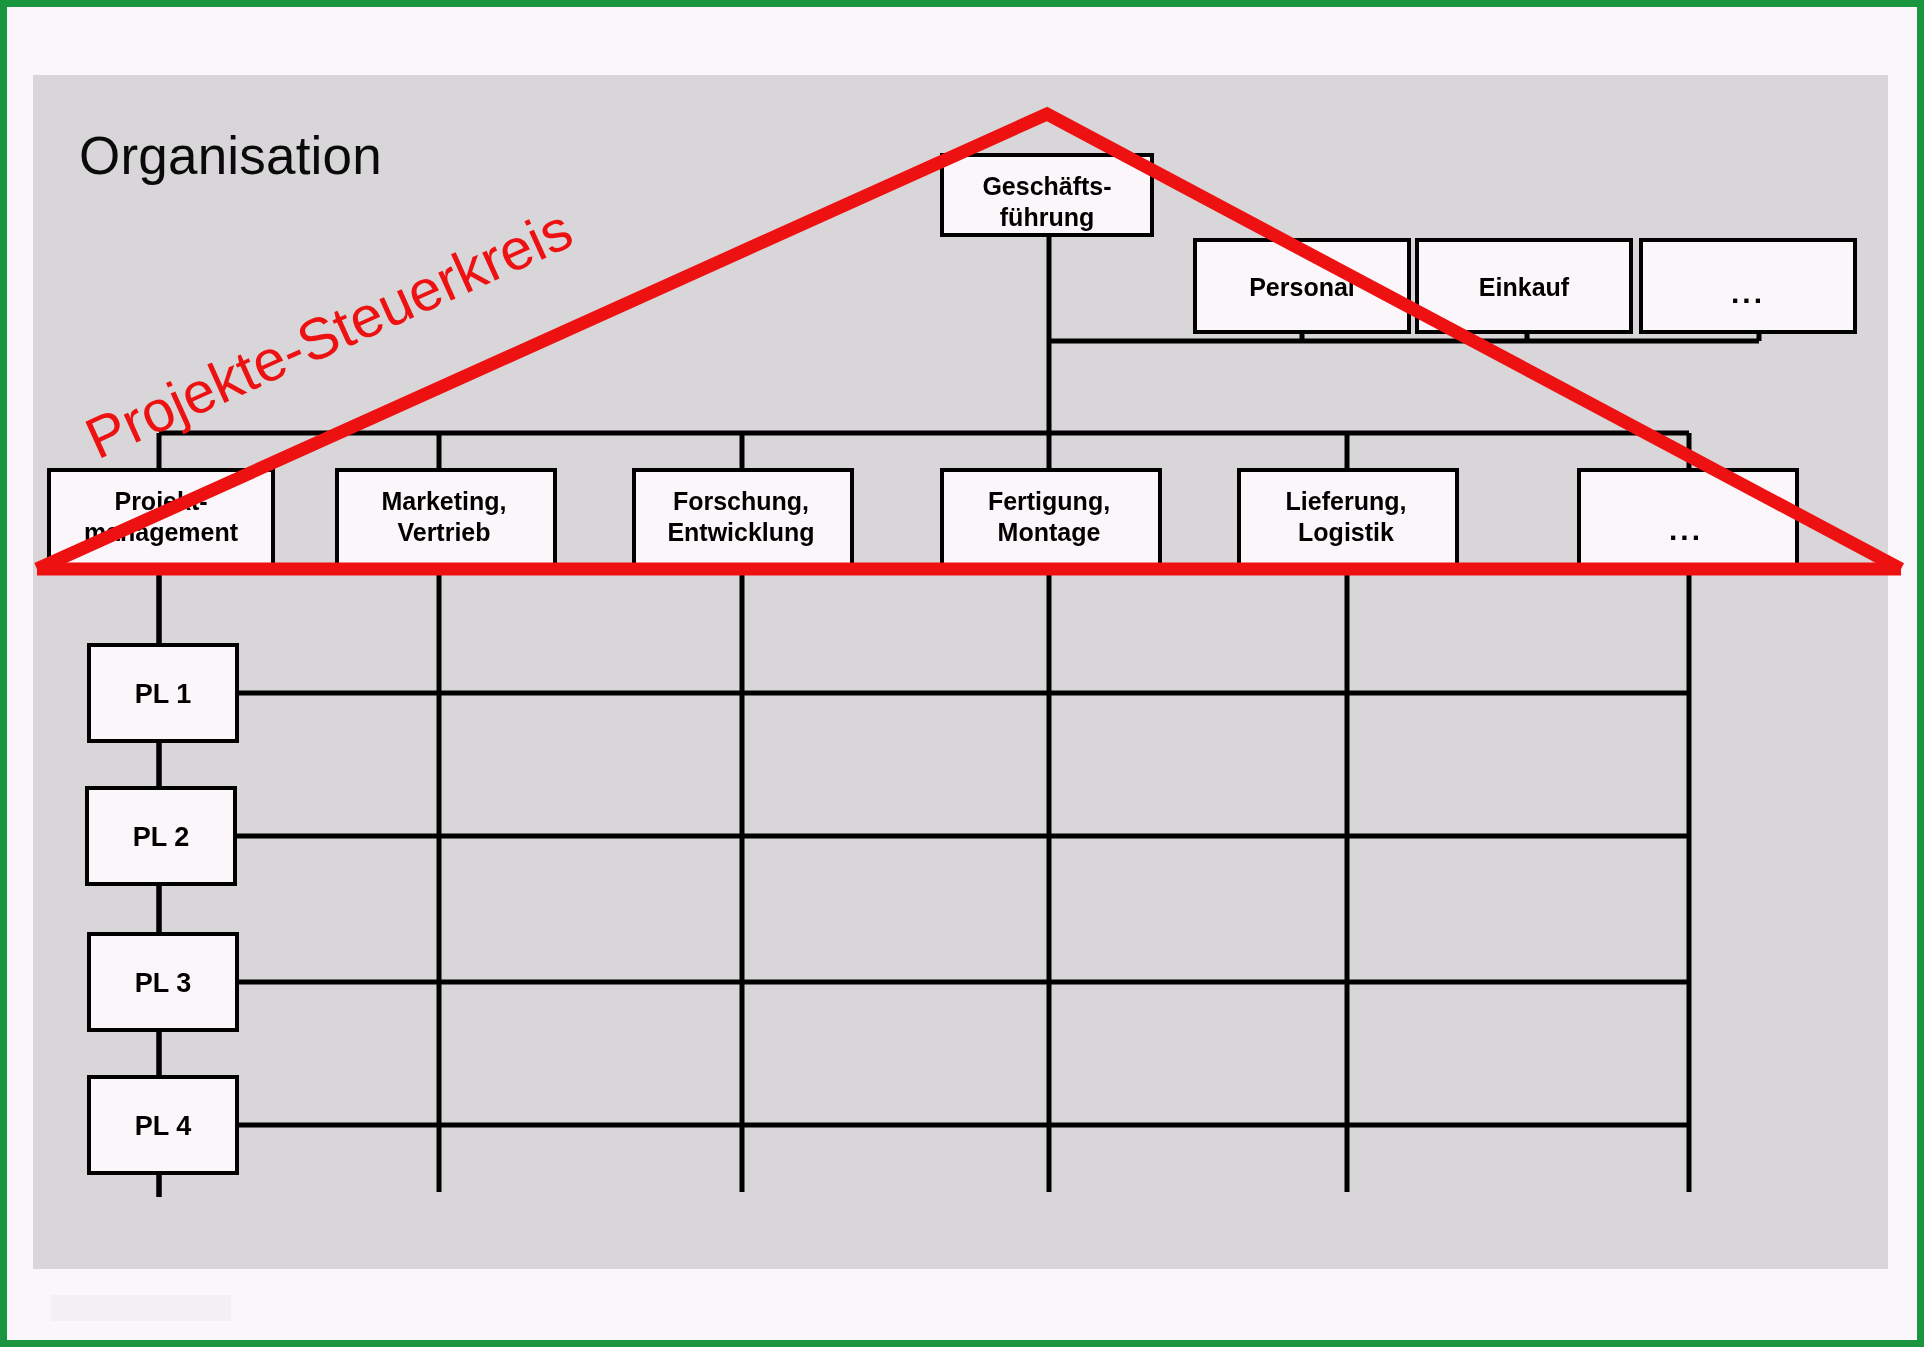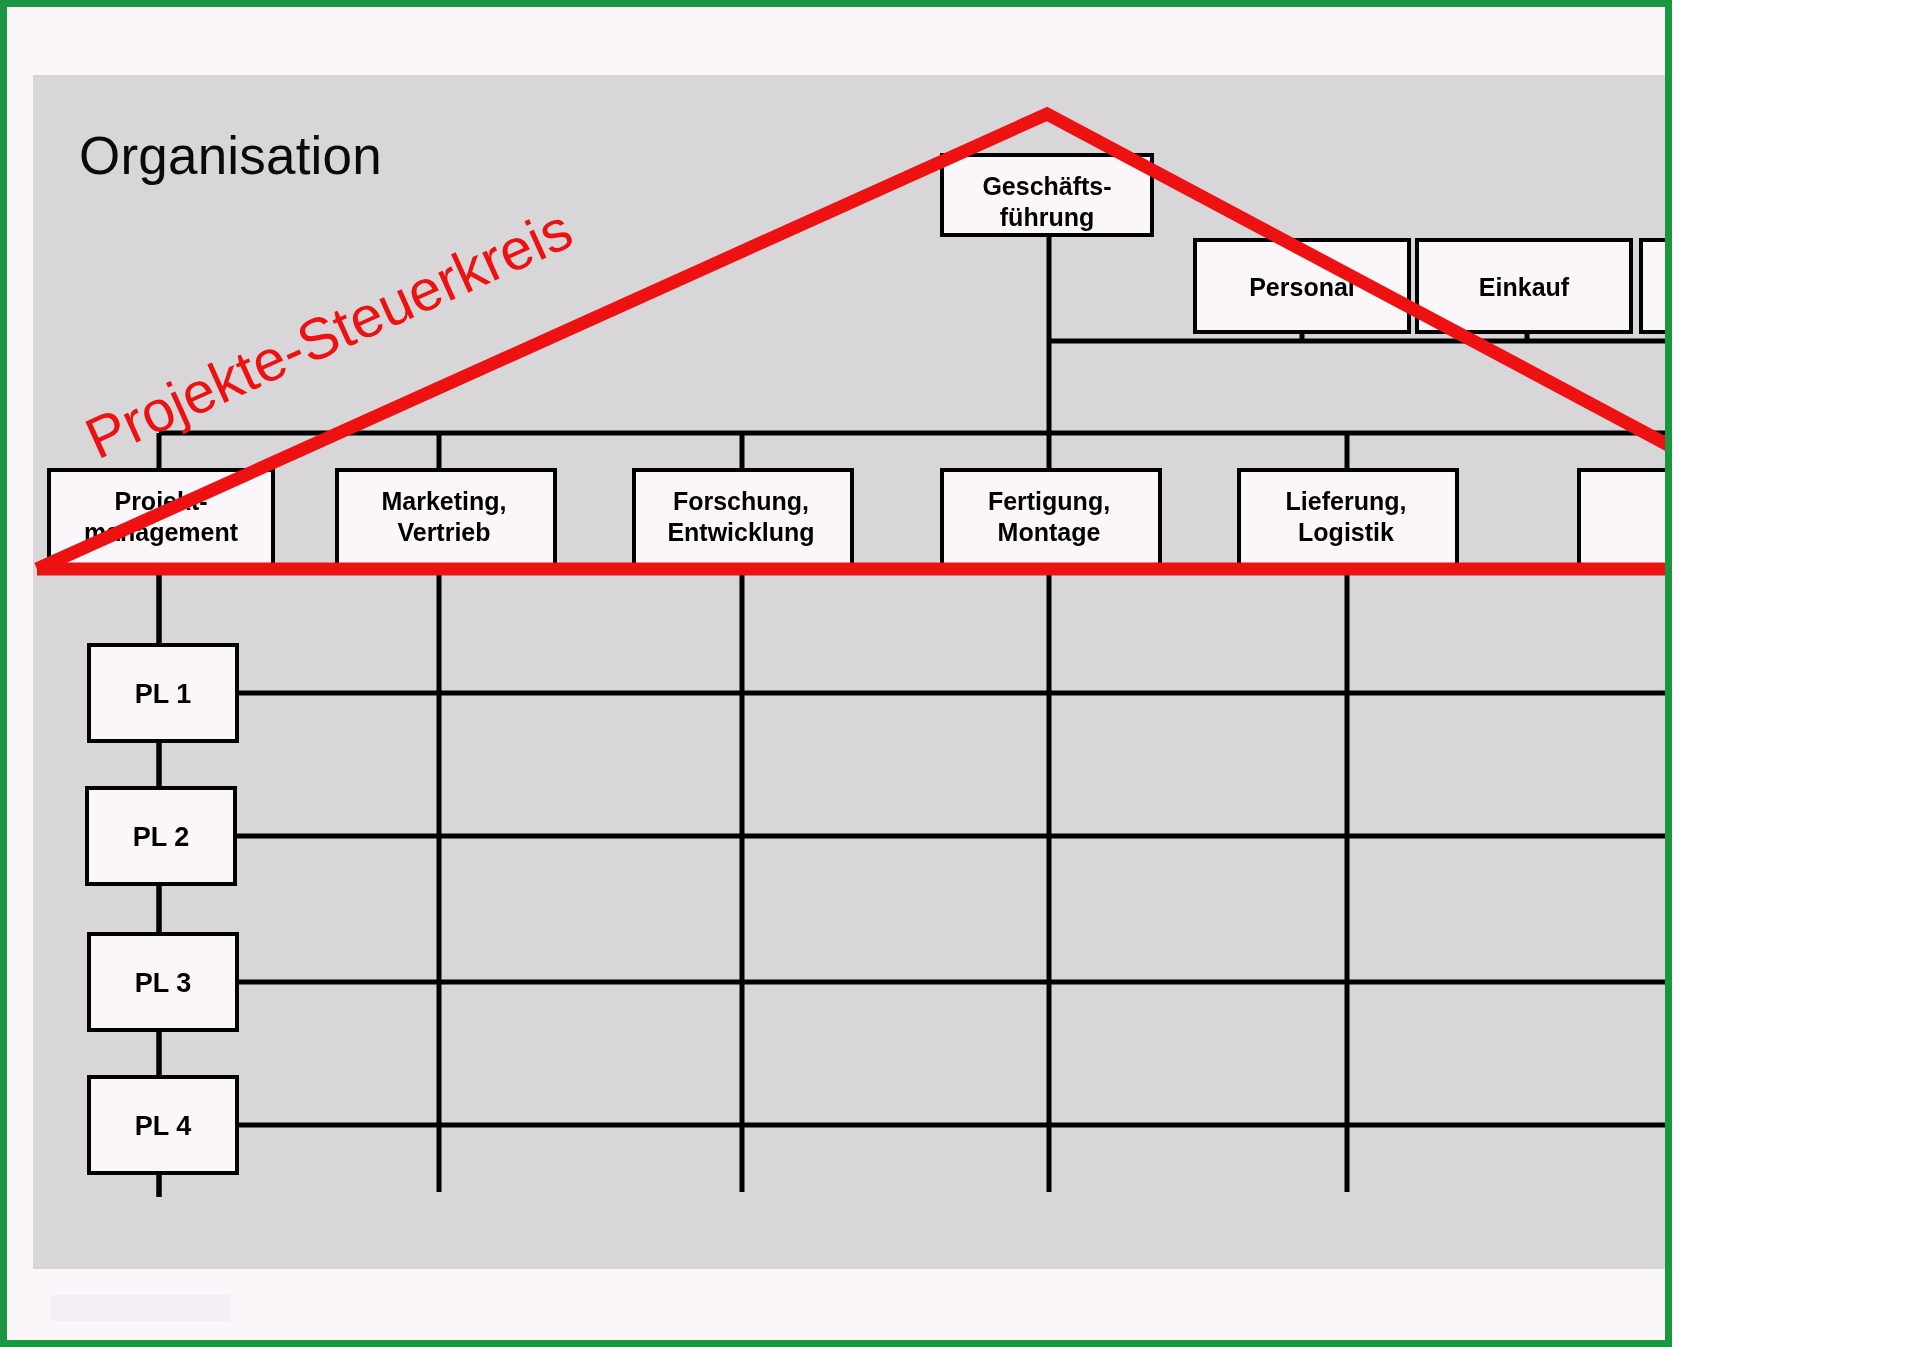--- a/index.html
+++ b/index.html
@@ -2,21 +2,21 @@
 <html><head>
 <meta charset="utf-8">
 <style>
   html, body {
     margin: 0;
     padding: 0;
     background: #ffffff;
   }
   #page {
     position: relative;
-    width: 1672px;
+    width: 1924px;
     height: 1347px;
     background: #fbf6fa;
     box-sizing: border-box;
     border: 7px solid #1a9641;
     overflow: hidden;
     font-family: "Liberation Sans", sans-serif;
   }
   #panel {
     position: absolute;
     left: 26px;

